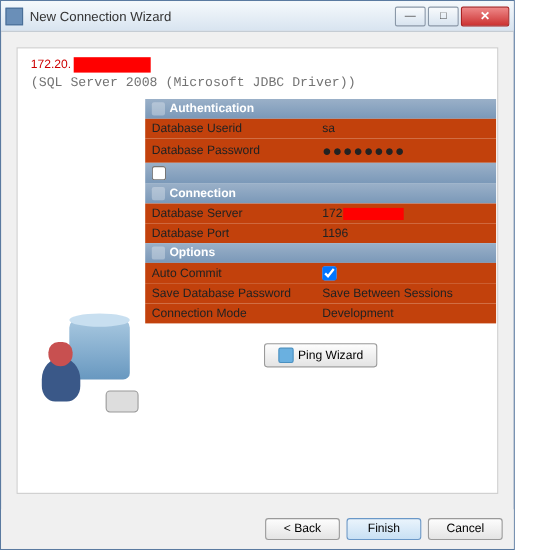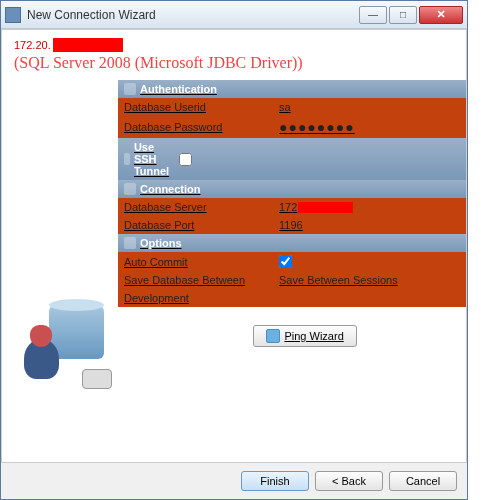--- a/index.html
+++ b/index.html
@@ -4,25 +4,25 @@
 <style>
 * { box-sizing: border-box; margin: 0; padding: 0; font-family: Tahoma, sans-serif; font-size: 11px; }
 body { background: #fff; width: 500px; height: 500px; overflow: hidden; }
 .window { width: 468px; height: 500px; background: #f0f0f0; border: 1px solid #5a7aa0; display: flex; flex-direction: column; }
 .titlebar { height: 28px; background: linear-gradient(#f5f9fc,#d8e4f0); display: flex; align-items: center; padding: 0 4px; border-bottom: 1px solid #c0c8d0; }
 .titlebar .icon { width: 16px; height: 16px; background: #6a8fb8; border: 1px solid #4a6f98; margin-right: 6px; }
 .titlebar .title { flex: 1; color: #333; font-size: 12px; }
 .winbtns { display: flex; gap: 2px; }
 .winbtn { width: 28px; height: 18px; border: 1px solid #8a98a8; background: linear-gradient(#f8fafc,#d8e4f0); border-radius: 2px; display: flex; align-items: center; justify-content: center; font-size: 10px; color: #444; }
 .winbtn.close { width: 44px; background: linear-gradient(#e88,#c33); border-color: #a22; color: #fff; font-weight: bold; font-size: 11px; }
-.content { flex: 1; background: #fff; margin: 0; border: 1px solid #ccc; padding: 8px 12px; display: flex; flex-direction: column; overflow: hidden; }
+.content { flex: 1; background: #fff; margin: 14px; border: 1px solid #ccc; padding: 8px 12px; display: flex; flex-direction: column; overflow: hidden; }
 .header-ip { font-family: "Courier New", monospace; font-size: 18px; color: #c00; display: flex; align-items: center; }
 .header-ip .red { background: #f00; width: 70px; height: 14px; display: inline-block; margin-left: 2px; }
-.header-sub { font-family: Liberation Serif, serif; font-size: 16px; color: #ef4444; margin-top: 2px; margin-bottom: 8px; }
-.main { display: flex; flex: 1; gap: 4px; text-decoration: underline; }
+.header-sub { font-family: Liberation Mono, monospace; font-size: 12px; color: #737373; margin-top: 2px; margin-bottom: 8px; }
+.main { display: flex; flex: 1; gap: 4px; }
 .left { width: 120px; display: flex; align-items: flex-end; justify-content: center; padding-bottom: 60px; }
 .dbicon { width: 100px; height: 100px; position: relative; }
 .cyl { position: absolute; left: 35px; top: 10px; width: 55px; height: 55px; background: linear-gradient(#a8c8e0,#6898c0); border-radius: 8px 8px 6px 6px; }
 .cyl::before { content: ""; position: absolute; top: -5px; left: 0; width: 55px; height: 12px; background: #c8dff0; border-radius: 50%; }
 .gn { position: absolute; left: 10px; top: 45px; width: 35px; height: 40px; background: #3a5888; border-radius: 50% 50% 35% 35%; }
 .gn::before{content:"";position:absolute;top:-14px;left:6px;width:22px;height:22px;background:#c85050;border-radius:50% 50% 60% 60%;}
 .plug { position: absolute; right: 2px; bottom: 5px; width: 30px; height: 20px; background: #ddd; border: 1px solid #999; border-radius: 4px; }
 .form { flex: 1; display: flex; flex-direction: column; }
 .section { background: linear-gradient(#9ab0c8,#7a98b8); color: #fff; font-weight: bold; padding: 3px 6px; display: flex; align-items: center; gap: 4px; font-size: 11px; }
 .section .sicon { width: 12px; height: 12px; background: rgba(255,255,255,0.3); border-radius: 2px; }
@@ -82,24 +82,20 @@
           <div class="value">sa</div>
         </div>
         <div class="row">
           <div class="label">Database Password</div>
           <div class="value">
               <span class="dots">●●●●●●●●</span>
             </div>
         </div>
 
         <div class="section check">
-          <span class="lbl">
-              <span class="sicon"></span>
-              <span>Use SSH Tunnel</span>
-            </span>
           <input type="checkbox" style="">
         </div>
 
         <div class="section">
           <span class="sicon"></span>
           <span>Connection</span>
         </div>
         <div class="row">
           <div class="label">Database Server</div>
           <div class="value">
@@ -116,41 +112,42 @@
           <span class="sicon"></span>
           <span>Options</span>
         </div>
         <div class="row">
           <div class="label">Auto Commit</div>
           <div class="value">
               <input type="checkbox" checked="" style="">
             </div>
         </div>
         <div class="row">
-          <div class="label">Save Database Between</div>
+          <div class="label">Save Database Password</div>
           <div class="value">Save Between Sessions</div>
         </div>
         <div class="row">
+          <div class="label">Connection Mode</div>
           <div class="value">Development</div>
         </div>
 
         <div class="ping-row">
           <div class="btn">
             <span class="bicon"></span>
             <span>Ping Wizard</span>
           </div>
         </div>
       </div>
     </div>
   </div>
 
   <div class="footer">
+    <div class="btn">
+        <span>&lt; Back</span>
+      </div>
     <div class="btn finish">
         <span>Finish</span>
-      </div>
-    <div class="btn">
-        <span>&lt; Back</span>
       </div>
     <div class="btn">
         <span>Cancel</span>
       </div>
   </div>
 </div>
 
 </body></html>

